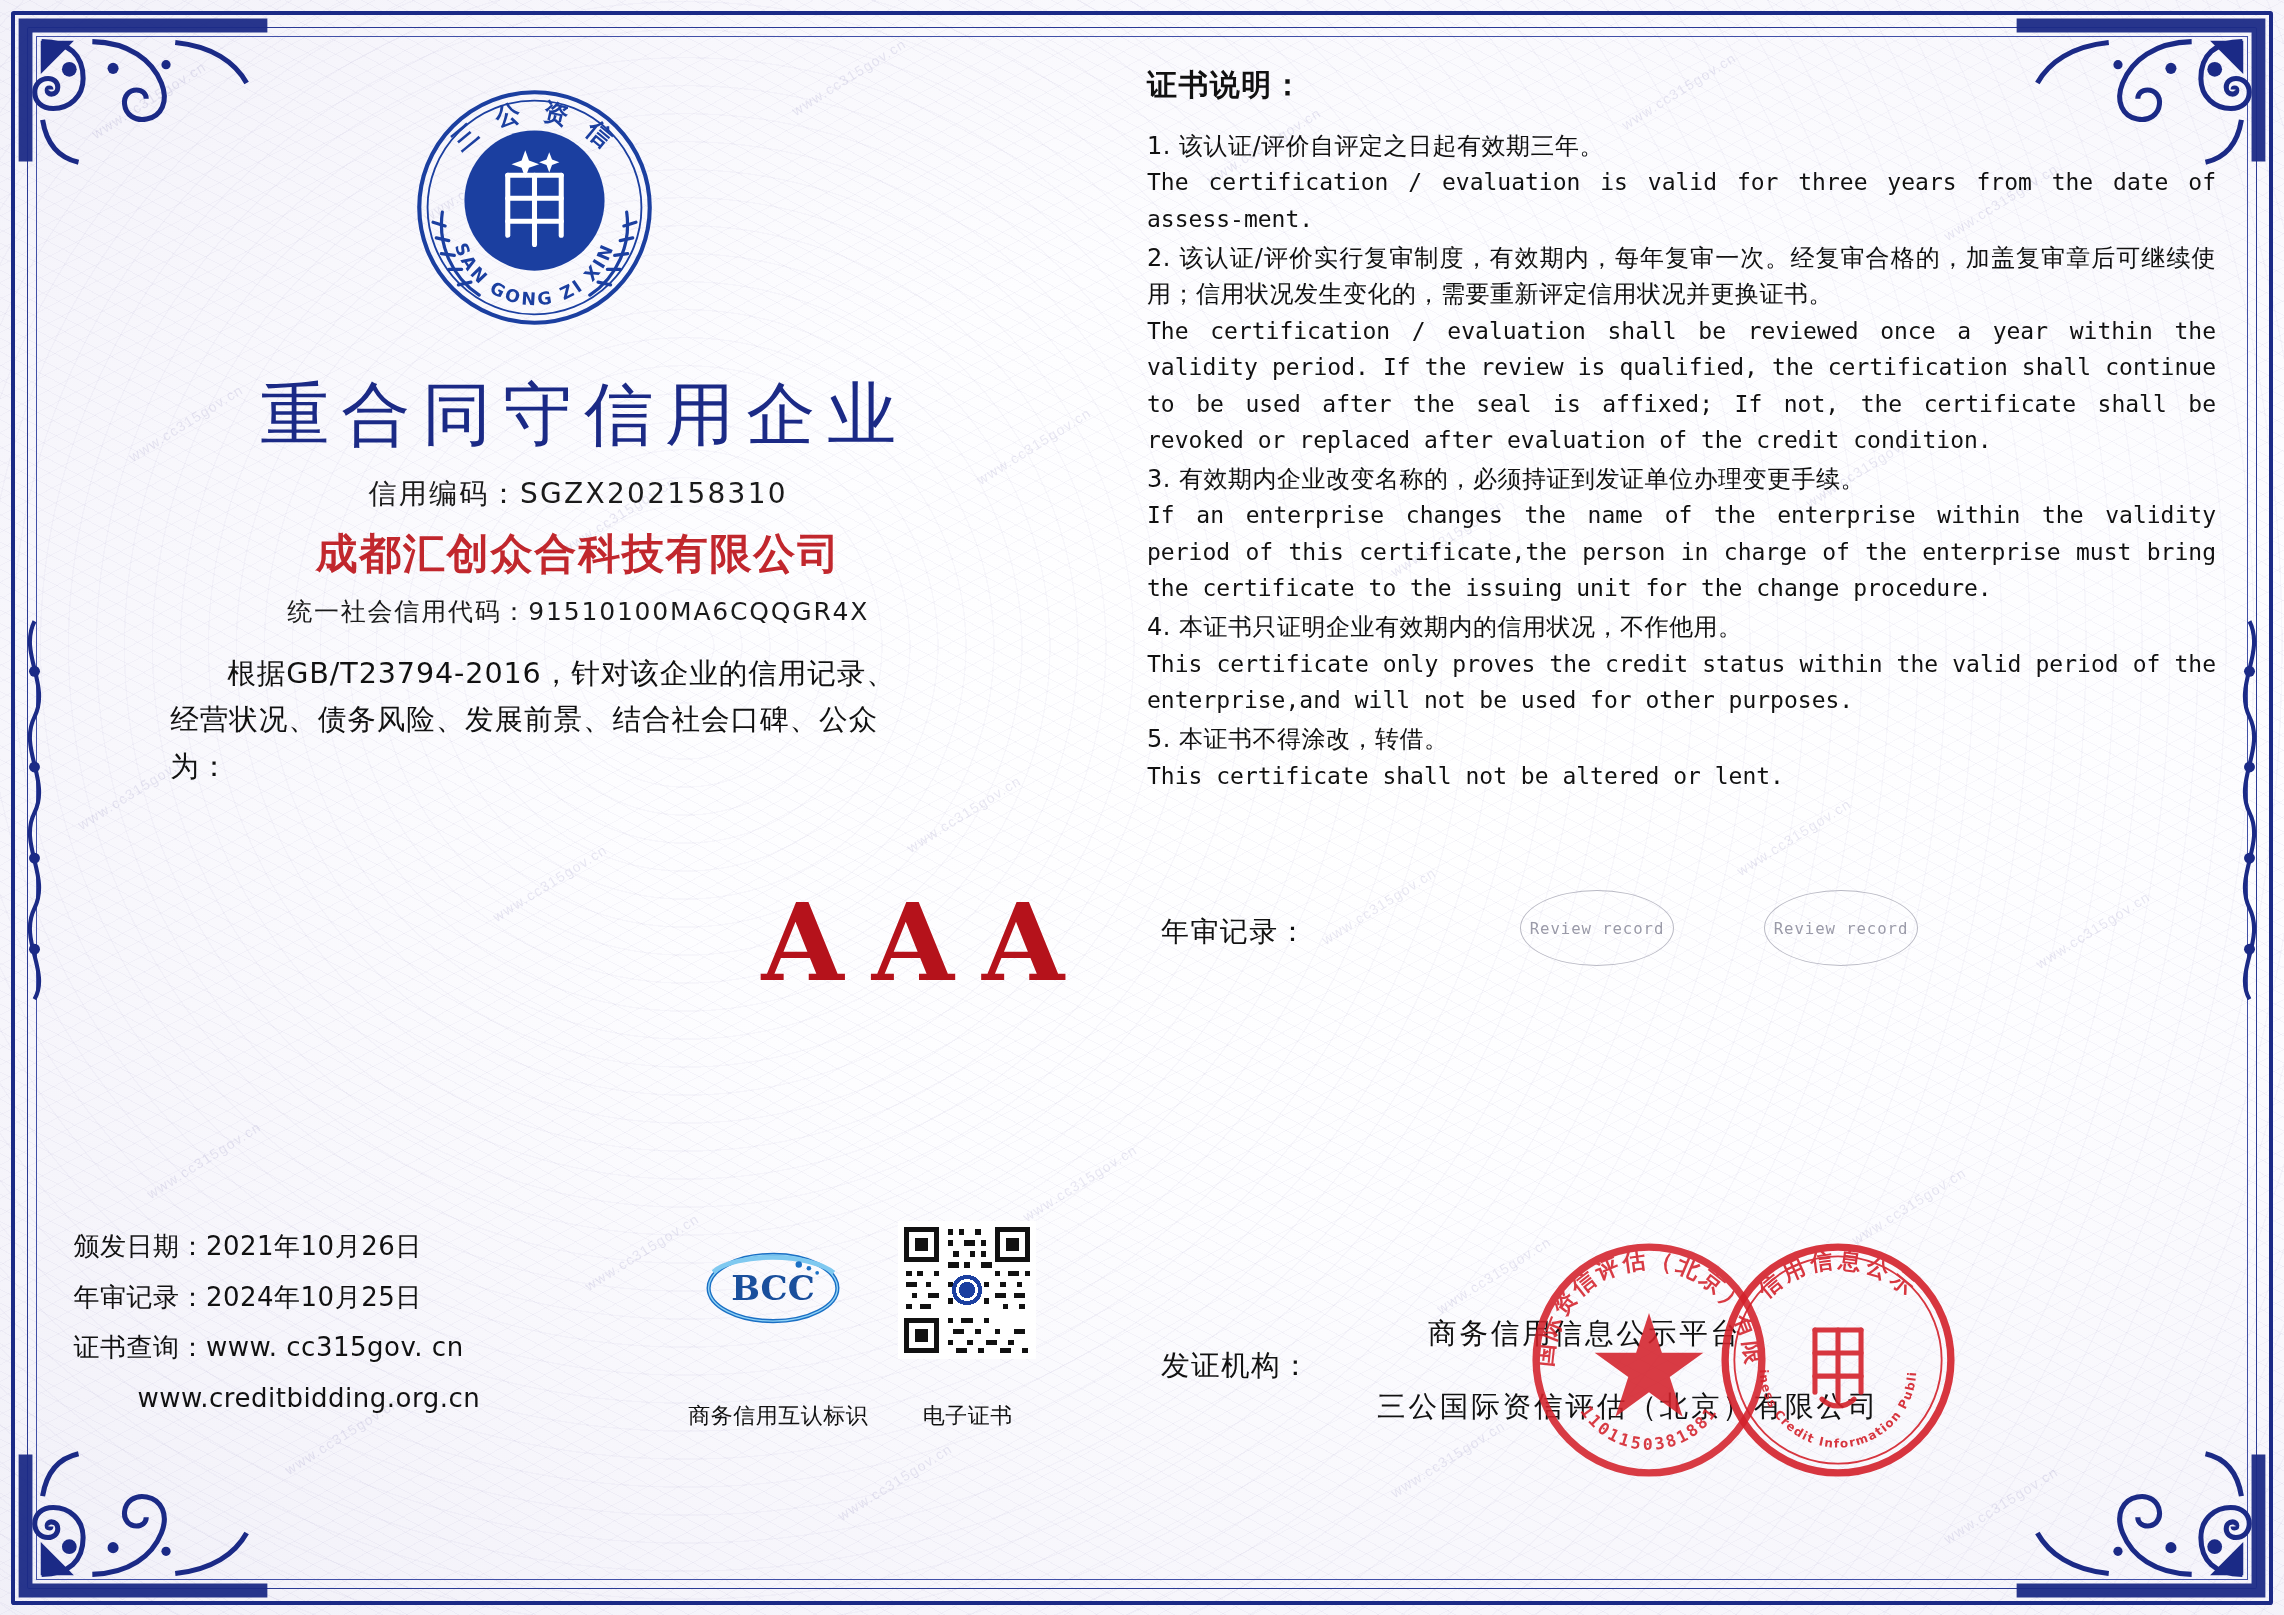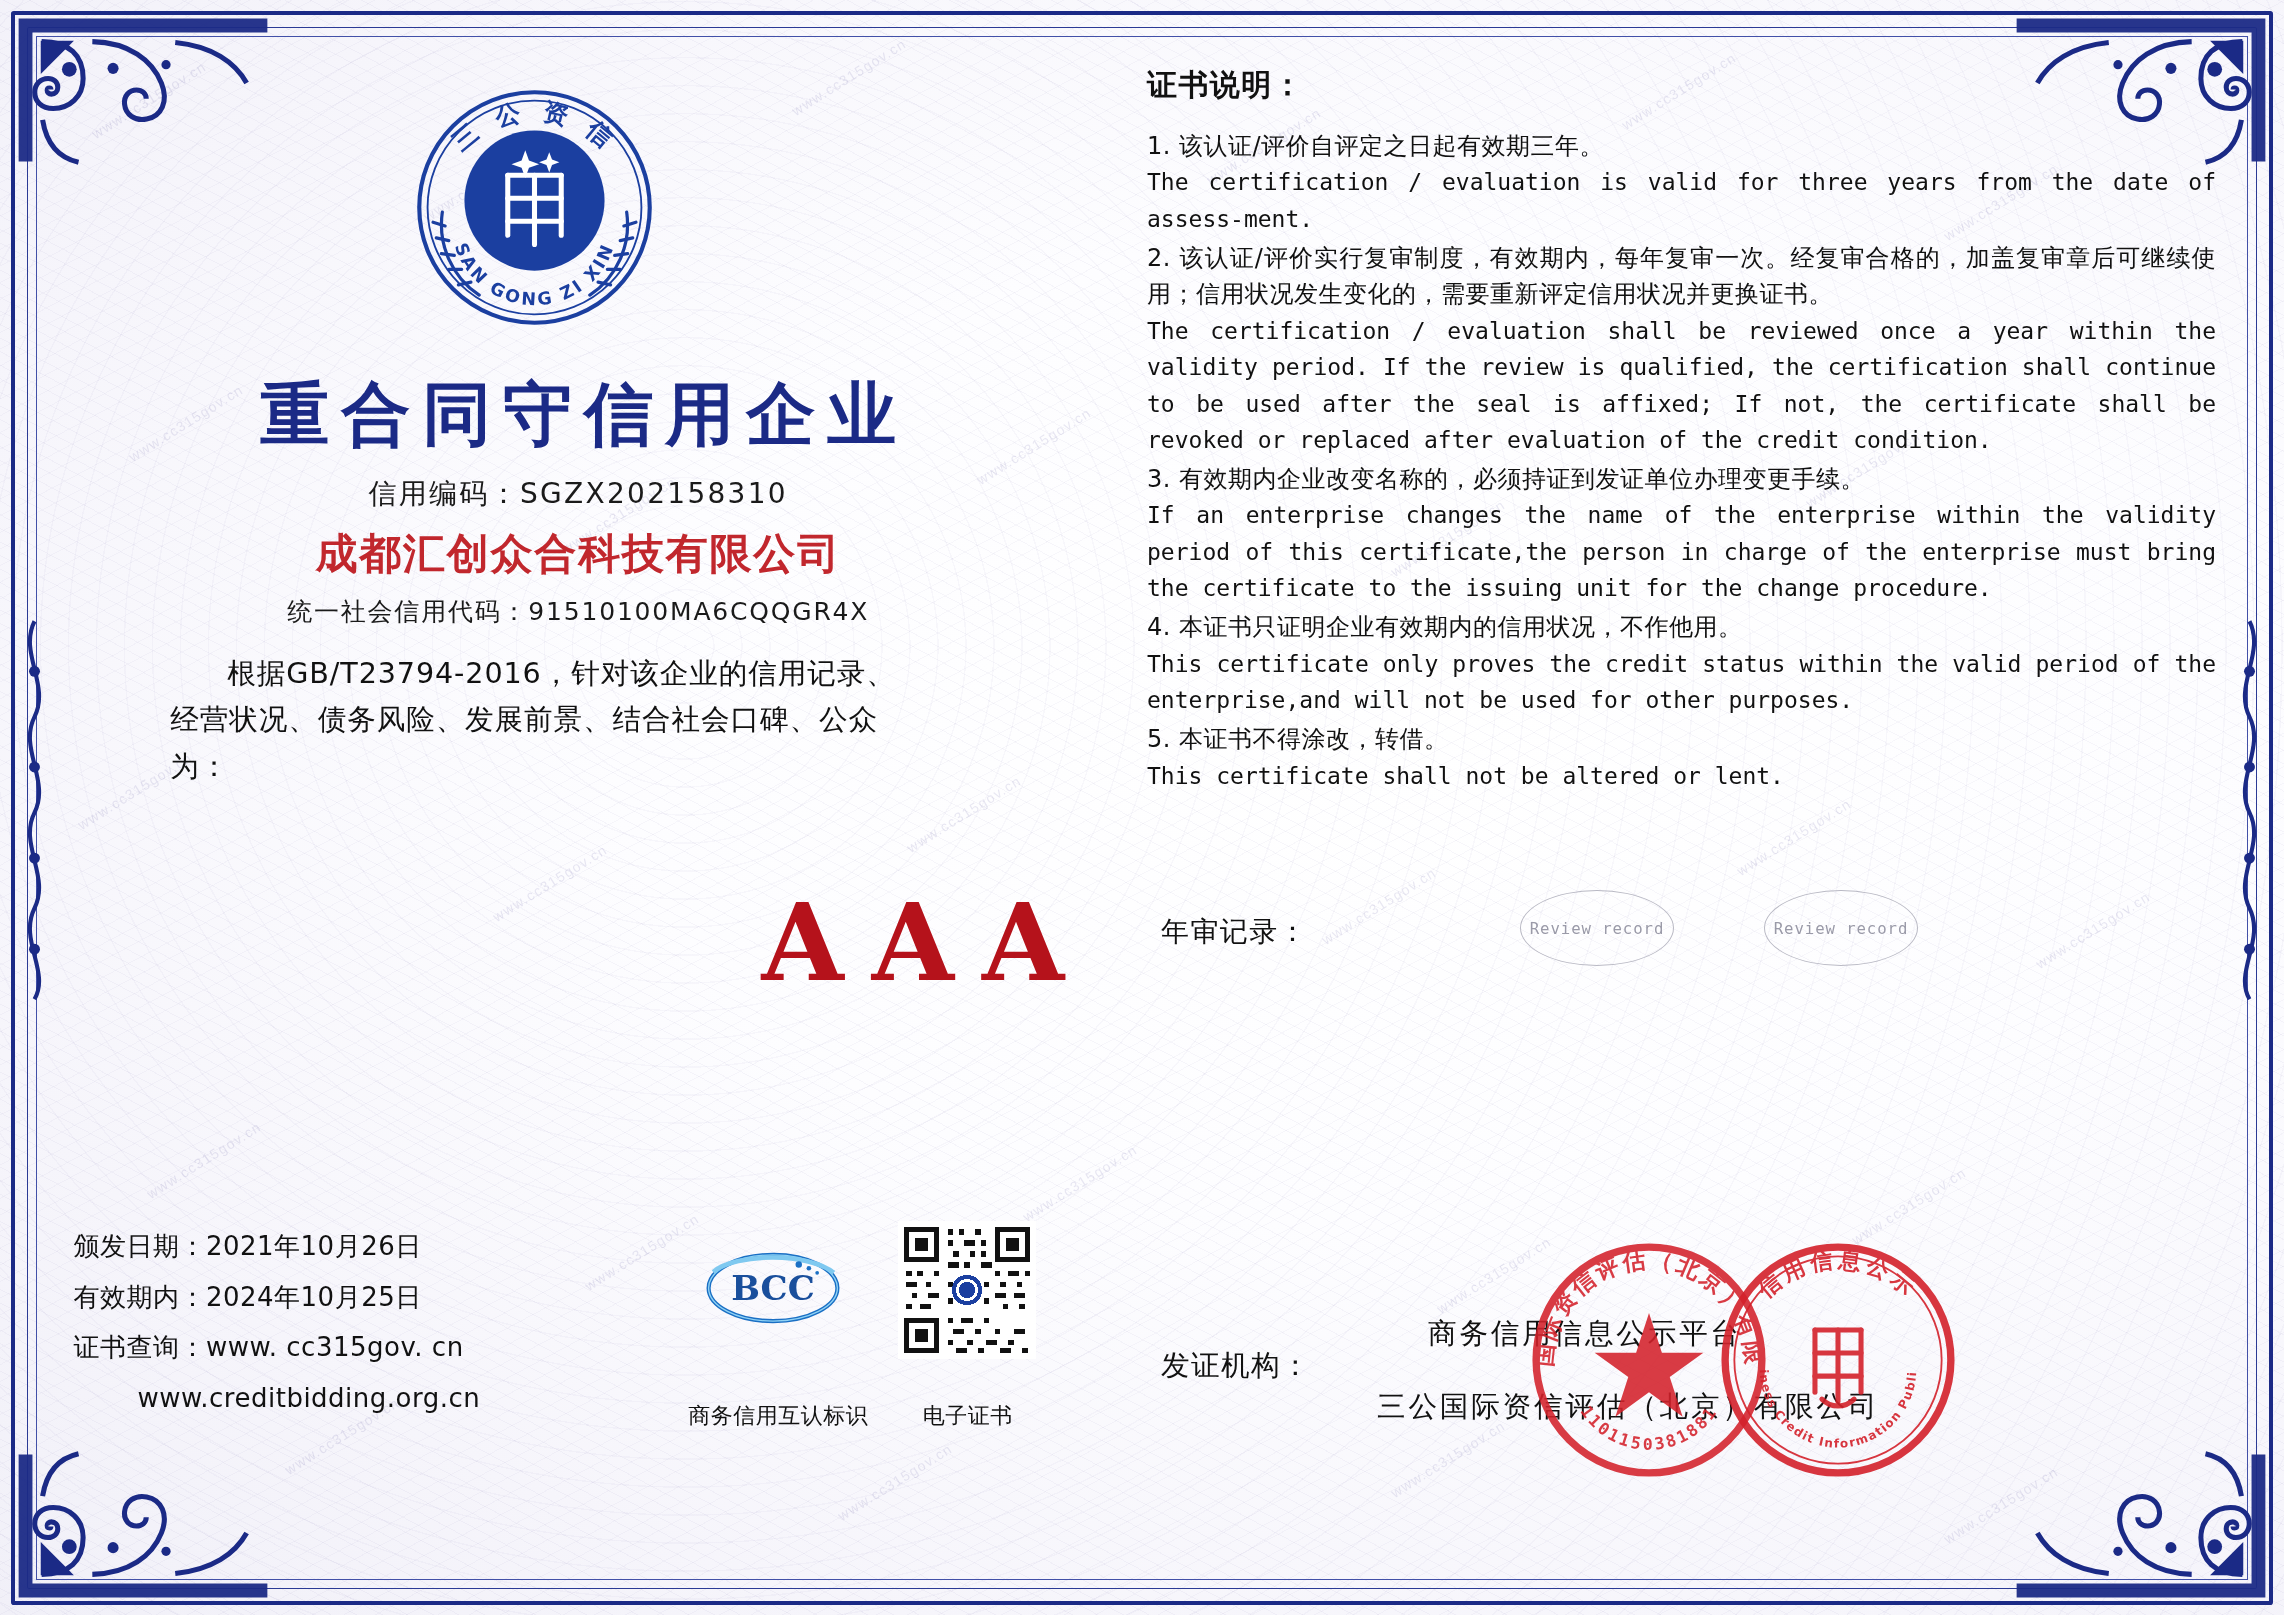--- a/index.html
+++ b/index.html
@@ -54,21 +54,21 @@
   .content{position:absolute;left:55px;top:51px;right:55px;bottom:51px;}
   .left-col{position:absolute;left:9.2px;top:0;width:1028px;}
   .right-col{position:absolute;left:1092px;top:14px;width:1069px;}
 
   
   .emblem-wrap{position:absolute;left:323px;top:9.2px;width:295px;height:295px;}
   .emblem{width:295px;height:295px;}
 
   .main-title{
     position:absolute;left:0;top:318px;width:1028px;text-align:center;
-    font-size:69px;letter-spacing:12px;color:#1b2a86;font-weight:bold;
+    font-size:69px;letter-spacing:12px;color:#1b2a86;font-weight:normal;
     font-family:"DejaVu Sans","Liberation Sans",sans-serif;
     text-indent:12px;
   }
   .code-line{
     position:absolute;left:0;top:424px;width:1028px;text-align:center;
     font-size:28px;letter-spacing:2.3px;color:#1a1a1a;
     font-family:"DejaVu Sans",sans-serif;
   }
   .company{
     position:absolute;left:0;top:475px;width:1028px;text-align:center;
@@ -300,21 +300,21 @@
       <div class="body-text">
         <p class="indent">根据GB/T23794-2016，针对该企业的信用记录、</p>
         <p>经营状况、债务风险、发展前景、结合社会口碑、公众</p>
         <p>为：</p>
       </div>
 
       <div class="grade">AAA</div>
 
       <div class="meta">
         <div class="row">颁发日期：2021年10月26日</div>
-        <div class="row">有效期内：2024年10月25日</div>
+        <div class="row">年审记录：2024年10月25日</div>
         <div class="row">证书查询：www. cc315gov. cn</div>
         <div class="row sub">www.creditbidding.org.cn</div>
       </div>
 
       <svg class="bcc" viewBox="0 0 300 190">
         <ellipse cx="150" cy="95" rx="140" ry="72" fill="none" stroke="#1a6fc4" stroke-width="9"></ellipse>
         <ellipse cx="150" cy="95" rx="140" ry="72" fill="none" stroke="#8fd2f5" stroke-width="3"></ellipse>
         <path d="M20 60 C70 18 230 18 282 62" fill="none" stroke="#7fc9f0" stroke-width="10"></path>
         <circle cx="206" cy="44" r="7" fill="#1a6fc4"></circle>
         <circle cx="228" cy="52" r="5" fill="#1a6fc4"></circle>

